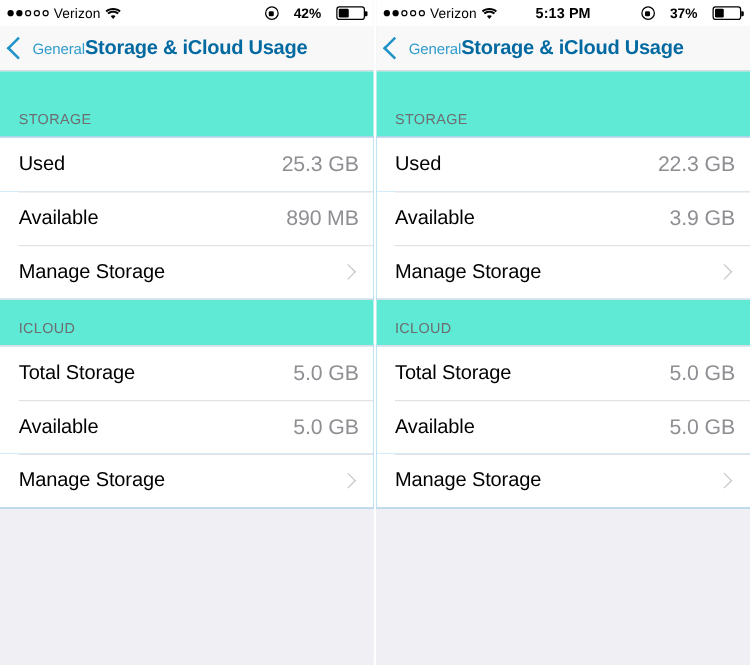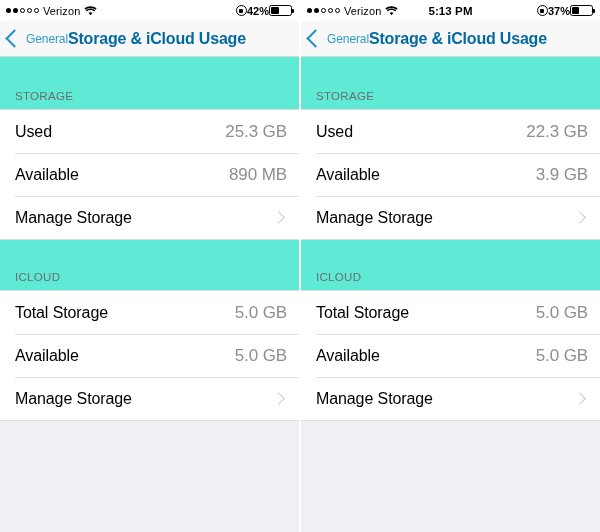--- a/index.html
+++ b/index.html
@@ -74,21 +74,21 @@
     left: 0; right: 0;
     text-align: center;
     font-size: 11.5px;
     font-weight: bold;
     letter-spacing: 0.1px;
   }
   .sb-right {
     margin-left: auto;
     display: flex;
     align-items: center;
-    gap: 0;
+    gap: 12px;
     z-index: 2;
   }
   .rot-lock {
     width: 11px; height: 11px;
     border: 1.3px solid #000;
     border-radius: 50%;
     position: relative;
     box-sizing: border-box;
   }
   .rot-lock::after {
@@ -170,21 +170,21 @@
     height: 52px;
     display: flex;
     align-items: flex-end;
     padding: 0 0 7px 15px;
     box-sizing: border-box;
     font-size: 11.5px;
     color: #6d6d72;
     letter-spacing: 0.3px;
     background: #5eead4;
   }
-  .section-header.compact { height: 50px; }
+  .section-header.compact { height: 36px; }
   .table {
     background: #0ea5e9;
     border-top: 1px solid #dcdce1;
     border-bottom: 1px solid #dcdce1;
   }
   .row {
     height: 43px;
     display: flex;
     align-items: center;
     padding: 0 12px 0 15px;

